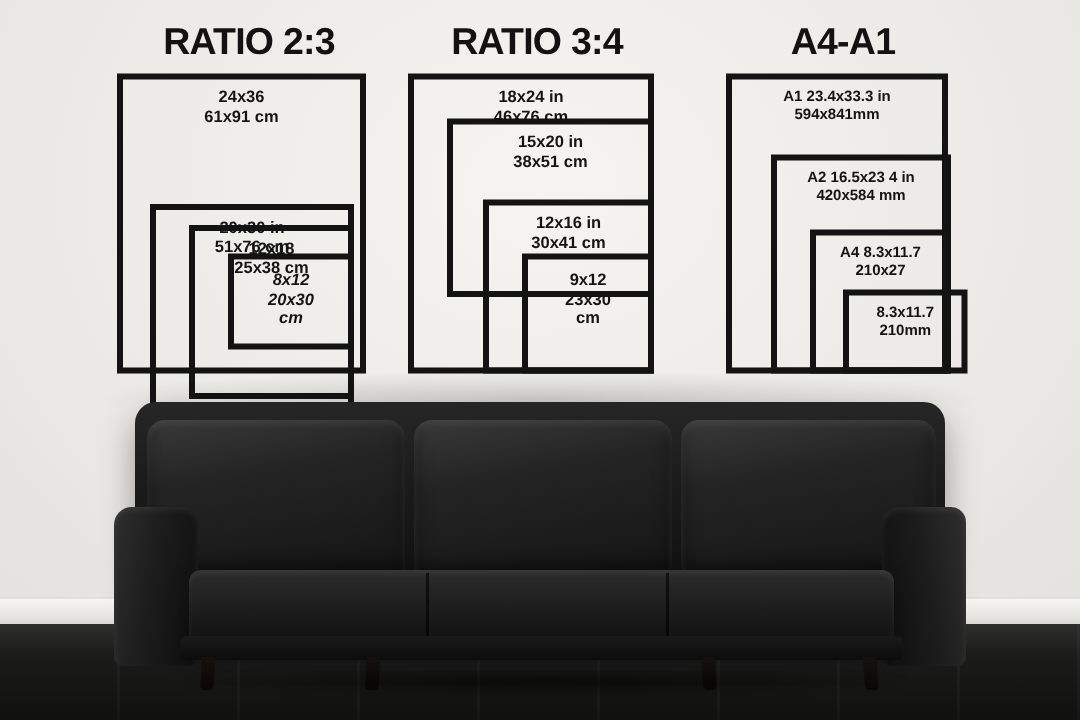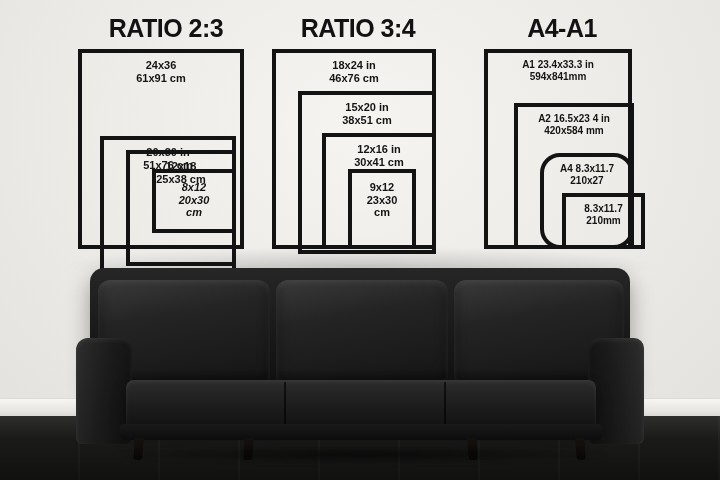--- a/index.html
+++ b/index.html
@@ -209,48 +209,48 @@
       </div>
     </div>
 
     <div class="group" style="left:272px; top:14px; width:172px;">
       <div class="group-title" style="font-size:25px;">RATIO 3:4</div>
       <div class="frames" style="width:172px; height:200px; margin-top:6px;">
         <div class="frame" style="left:0px; top:0px; width:164px; height:200px;">
           <div class="lbl" style="top:6px; font-size:11px;">18x24 in
 46x76 cm</div>
         </div>
-        <div class="frame" style="left:26px; top:42px; width:138px; height:163px;">
+        <div class="frame" style="left:26px; top:30px; width:138px; height:119px;">
           <div class="lbl" style="top:6px; font-size:11px;">15x20 in
 38x51 cm</div>
         </div>
         <div class="frame" style="left:50px; top:84px; width:114px; height:116px;">
           <div class="lbl" style="top:6px; font-size:11px;">12x16 in
 30x41 cm</div>
         </div>
-        <div class="frame" style="left:76px; top:120px; width:68px; height:80px;">
+        <div class="frame" style="left:76px; top:120px; width:88px; height:80px;">
           <div class="lbl" style="top:8px; font-size:11px;">9x12
 23x30
 cm</div>
         </div>
       </div>
     </div>
 
     <div class="group" style="left:484px; top:14px; width:156px;">
       <div class="group-title" style="font-size:25px;">A4-A1</div>
       <div class="frames" style="width:156px; height:200px; margin-top:6px;">
         <div class="frame" style="left:0px; top:0px; width:148px; height:200px;">
           <div class="lbl" style="top:6px; font-size:10px;">A1  23.4x33.3 in
 594x841mm</div>
         </div>
         <div class="frame" style="left:30px; top:54px; width:120px; height:146px;">
           <div class="lbl" style="top:6px; font-size:10px;">A2  16.5x23  4 in
 420x584 mm</div>
         </div>
-        <div class="frame" style="left:56px; top:104px; width:94px; height:96px;border-radius:20px;">
+        <div class="frame" style="left:56px; top:104px; width:94px; height:96px;">
           <div class="lbl" style="top:6px; font-size:10px;">A4  8.3x11.7
 210x27</div>
         </div>
         <div class="frame" style="left:78px; top:144px; width:83px; height:56px;">
           <div class="lbl" style="top:6px; font-size:10px;">8.3x11.7
 210mm</div>
         </div>
       </div>
     </div>
 

